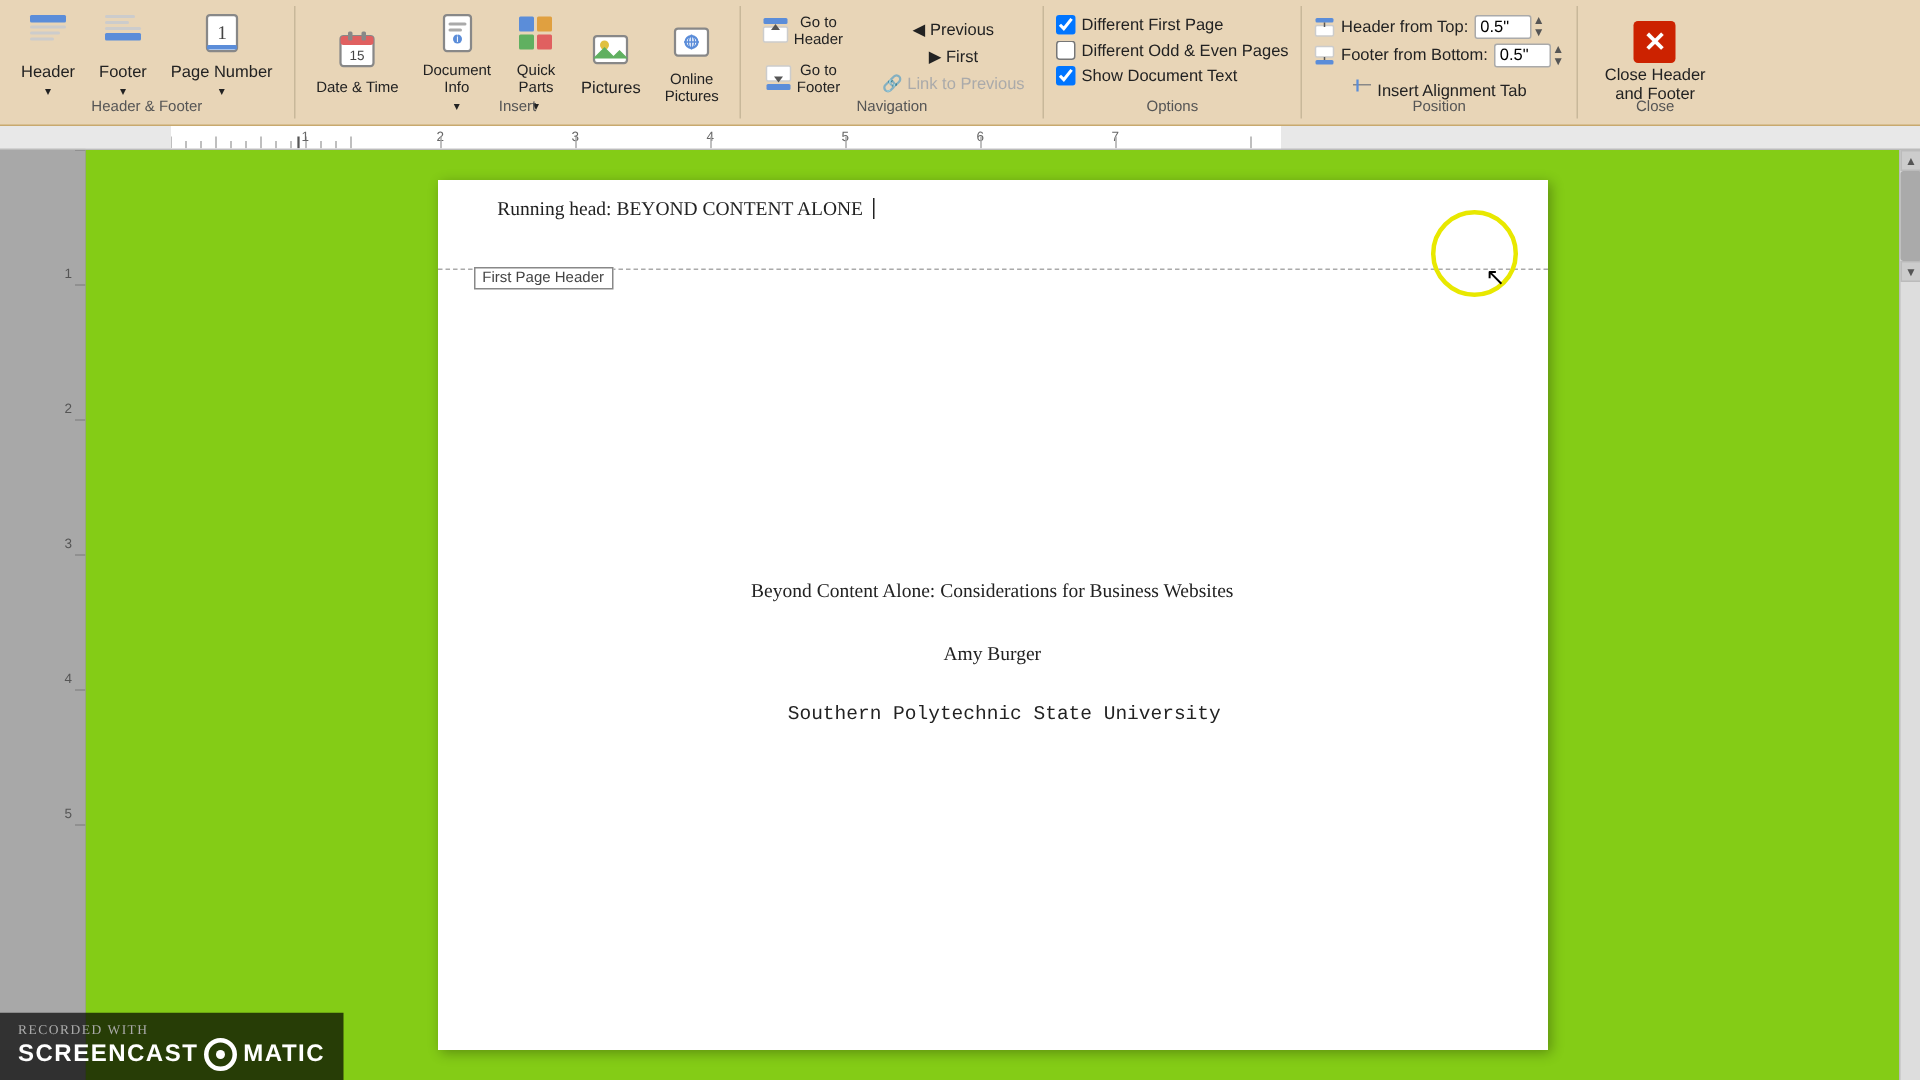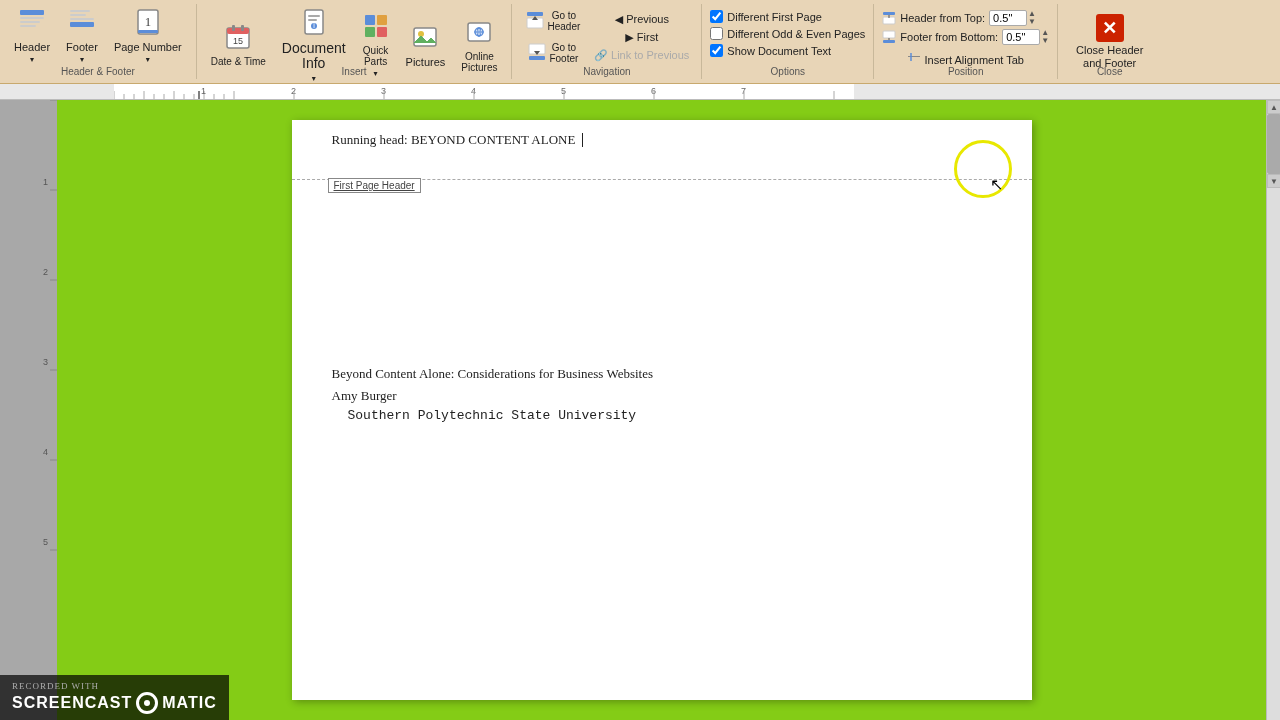--- a/index.html
+++ b/index.html
@@ -247,37 +247,36 @@
       width: 1px;
       height: 14px;
       background: #222;
       vertical-align: middle;
       margin-left: 2px;
     }
 
     .first-page-label {
       position: absolute;
       bottom: -14px;
-      left: 36px;
+      left: 24px;
       background: white;
       border: 1px solid #888;
       font-size: 10px;
       color: #444;
       padding: 1px 5px;
       z-index: 10;
-      text-decoration: underline;
     }
 
     
     .page-body {
       padding: 60px 40px 40px;
       display: flex;
       flex-direction: column;
-      align-items: flex-start;
-      gap: 4px;
+      align-items: center;
+      gap: 24px;
     }
 
     .page-title {
       font-size: 13px;
       font-family: 'Times New Roman', serif;
       color: #222;
       text-align: center;
       line-height: 1.5;
     }
 
@@ -429,21 +428,21 @@
       <button class="ribbon-btn">
         <span class="icon">
           <svg width="28" height="28" viewBox="0 0 28 28">
               <rect x="5" y="2" width="18" height="24" rx="2" fill="white" stroke="#888" stroke-width="1.5"></rect>
               <rect x="8" y="7" width="12" height="2" fill="#aaa" rx="1"></rect>
               <rect x="8" y="11" width="9" height="2" fill="#aaa" rx="1"></rect>
               <circle cx="14" cy="18" r="3" fill="#5b8dd9"></circle>
               <text x="14" y="20" font-size="7" text-anchor="middle" fill="white">i</text>
             </svg>
         </span>
-        <span style="font-size:14px; line-height:1.1;">Document<br>Info</span>
+        <span style="font-size:10px; line-height:1.1;">Document<br>Info</span>
         <span style="font-size:8px;">▾</span>
       </button>
       <button class="ribbon-btn">
         <span class="icon">
           <svg width="28" height="28" viewBox="0 0 28 28">
               <rect x="3" y="3" width="10" height="10" rx="1" fill="#5b8dd9"></rect>
               <rect x="15" y="3" width="10" height="10" rx="1" fill="#e0a040"></rect>
               <rect x="3" y="15" width="10" height="10" rx="1" fill="#60b060"></rect>
               <rect x="15" y="15" width="10" height="10" rx="1" fill="#e06060"></rect>
             </svg>
@@ -472,21 +471,21 @@
             </svg>
         </span>
         <span style="font-size:10px; line-height:1.1;">Online<br>Pictures</span>
       </button>
     </div>
     <span class="ribbon-group-label">Insert</span>
   </div>
 
   <div class="ribbon-group">
     <div class="ribbon-items-row">
-      <div style="display:flex; flex-direction:row; gap:4px; align-items:center; padding-bottom:0;">
+      <div style="display:flex; flex-direction:row; gap:16px; align-items:center; padding-bottom:0;">
 
         <div style="display:flex; flex-direction:column; gap:2px;">
           <button class="ribbon-btn" style="flex-direction:row; min-width:unset; gap:3px; padding:4px 6px;">
             <span>
               <svg width="18" height="18" viewBox="0 0 18 18">
                   <rect x="1" y="1" width="16" height="4" fill="#5b8dd9" rx="1"></rect>
                   <rect x="1" y="7" width="16" height="10" fill="white" stroke="#ccc" stroke-width="1" rx="1"></rect>
                   <polygon points="9,5 6,9 12,9" fill="#555"></polygon>
                 </svg>
             </span>

